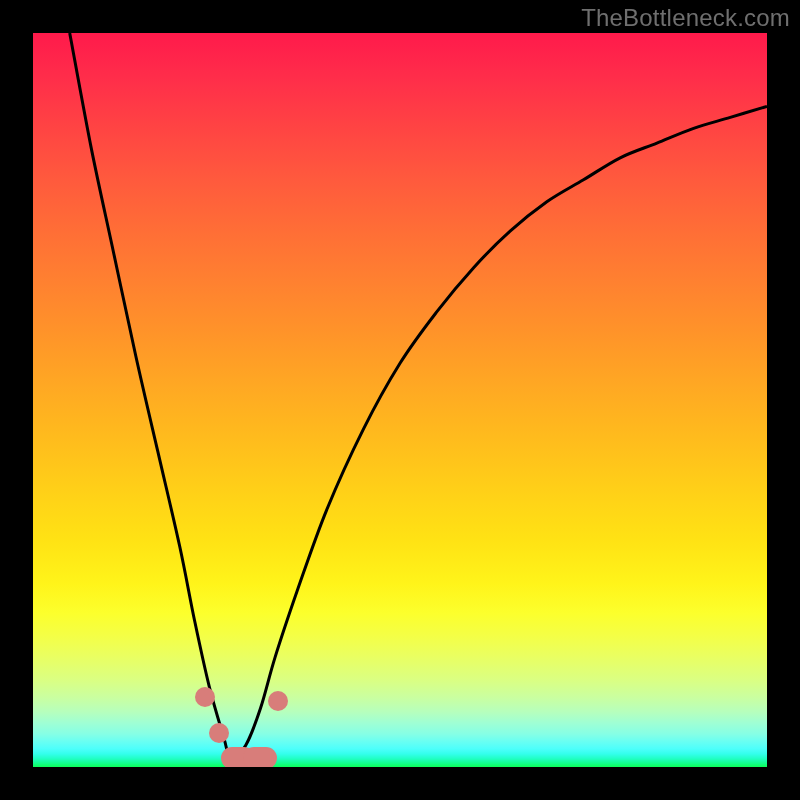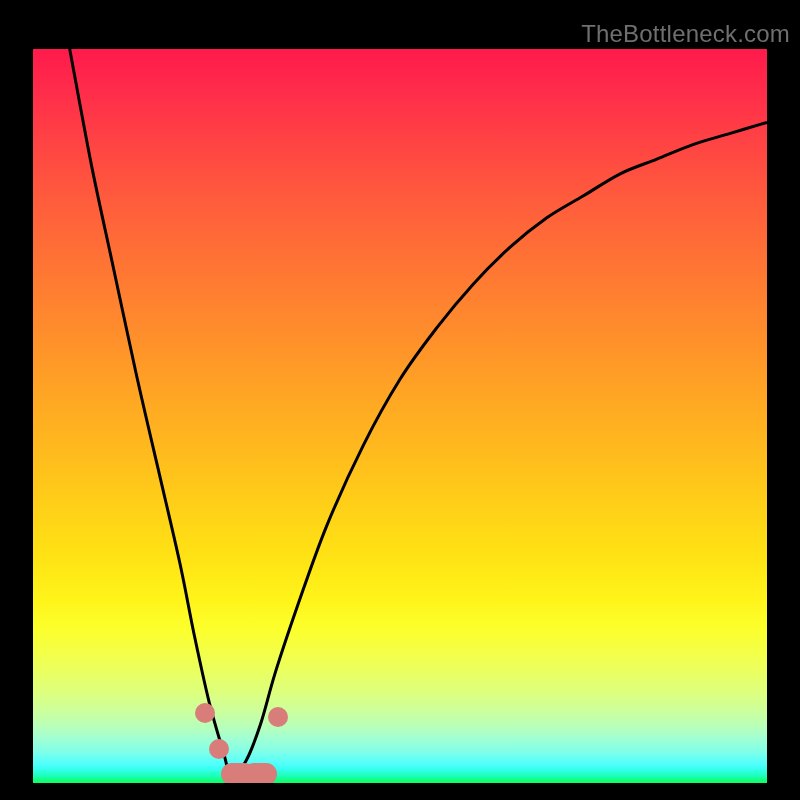--- a/index.html
+++ b/index.html
@@ -7,21 +7,21 @@
     padding: 0;
     width: 800px;
     height: 800px;
     background: #000;
     overflow: hidden;
     font-family: Arial, Helvetica, sans-serif;
   }
   .frame {
     position: absolute;
     left: 0;
-    top: 16px;
+    top: 0;
     width: 800px;
     height: 774px;
     background: #000;
   }
   .watermark {
     position: absolute;
     top: 4px;
     right: 10px;
     color: #6f6f6f;
     font-size: 24px;

